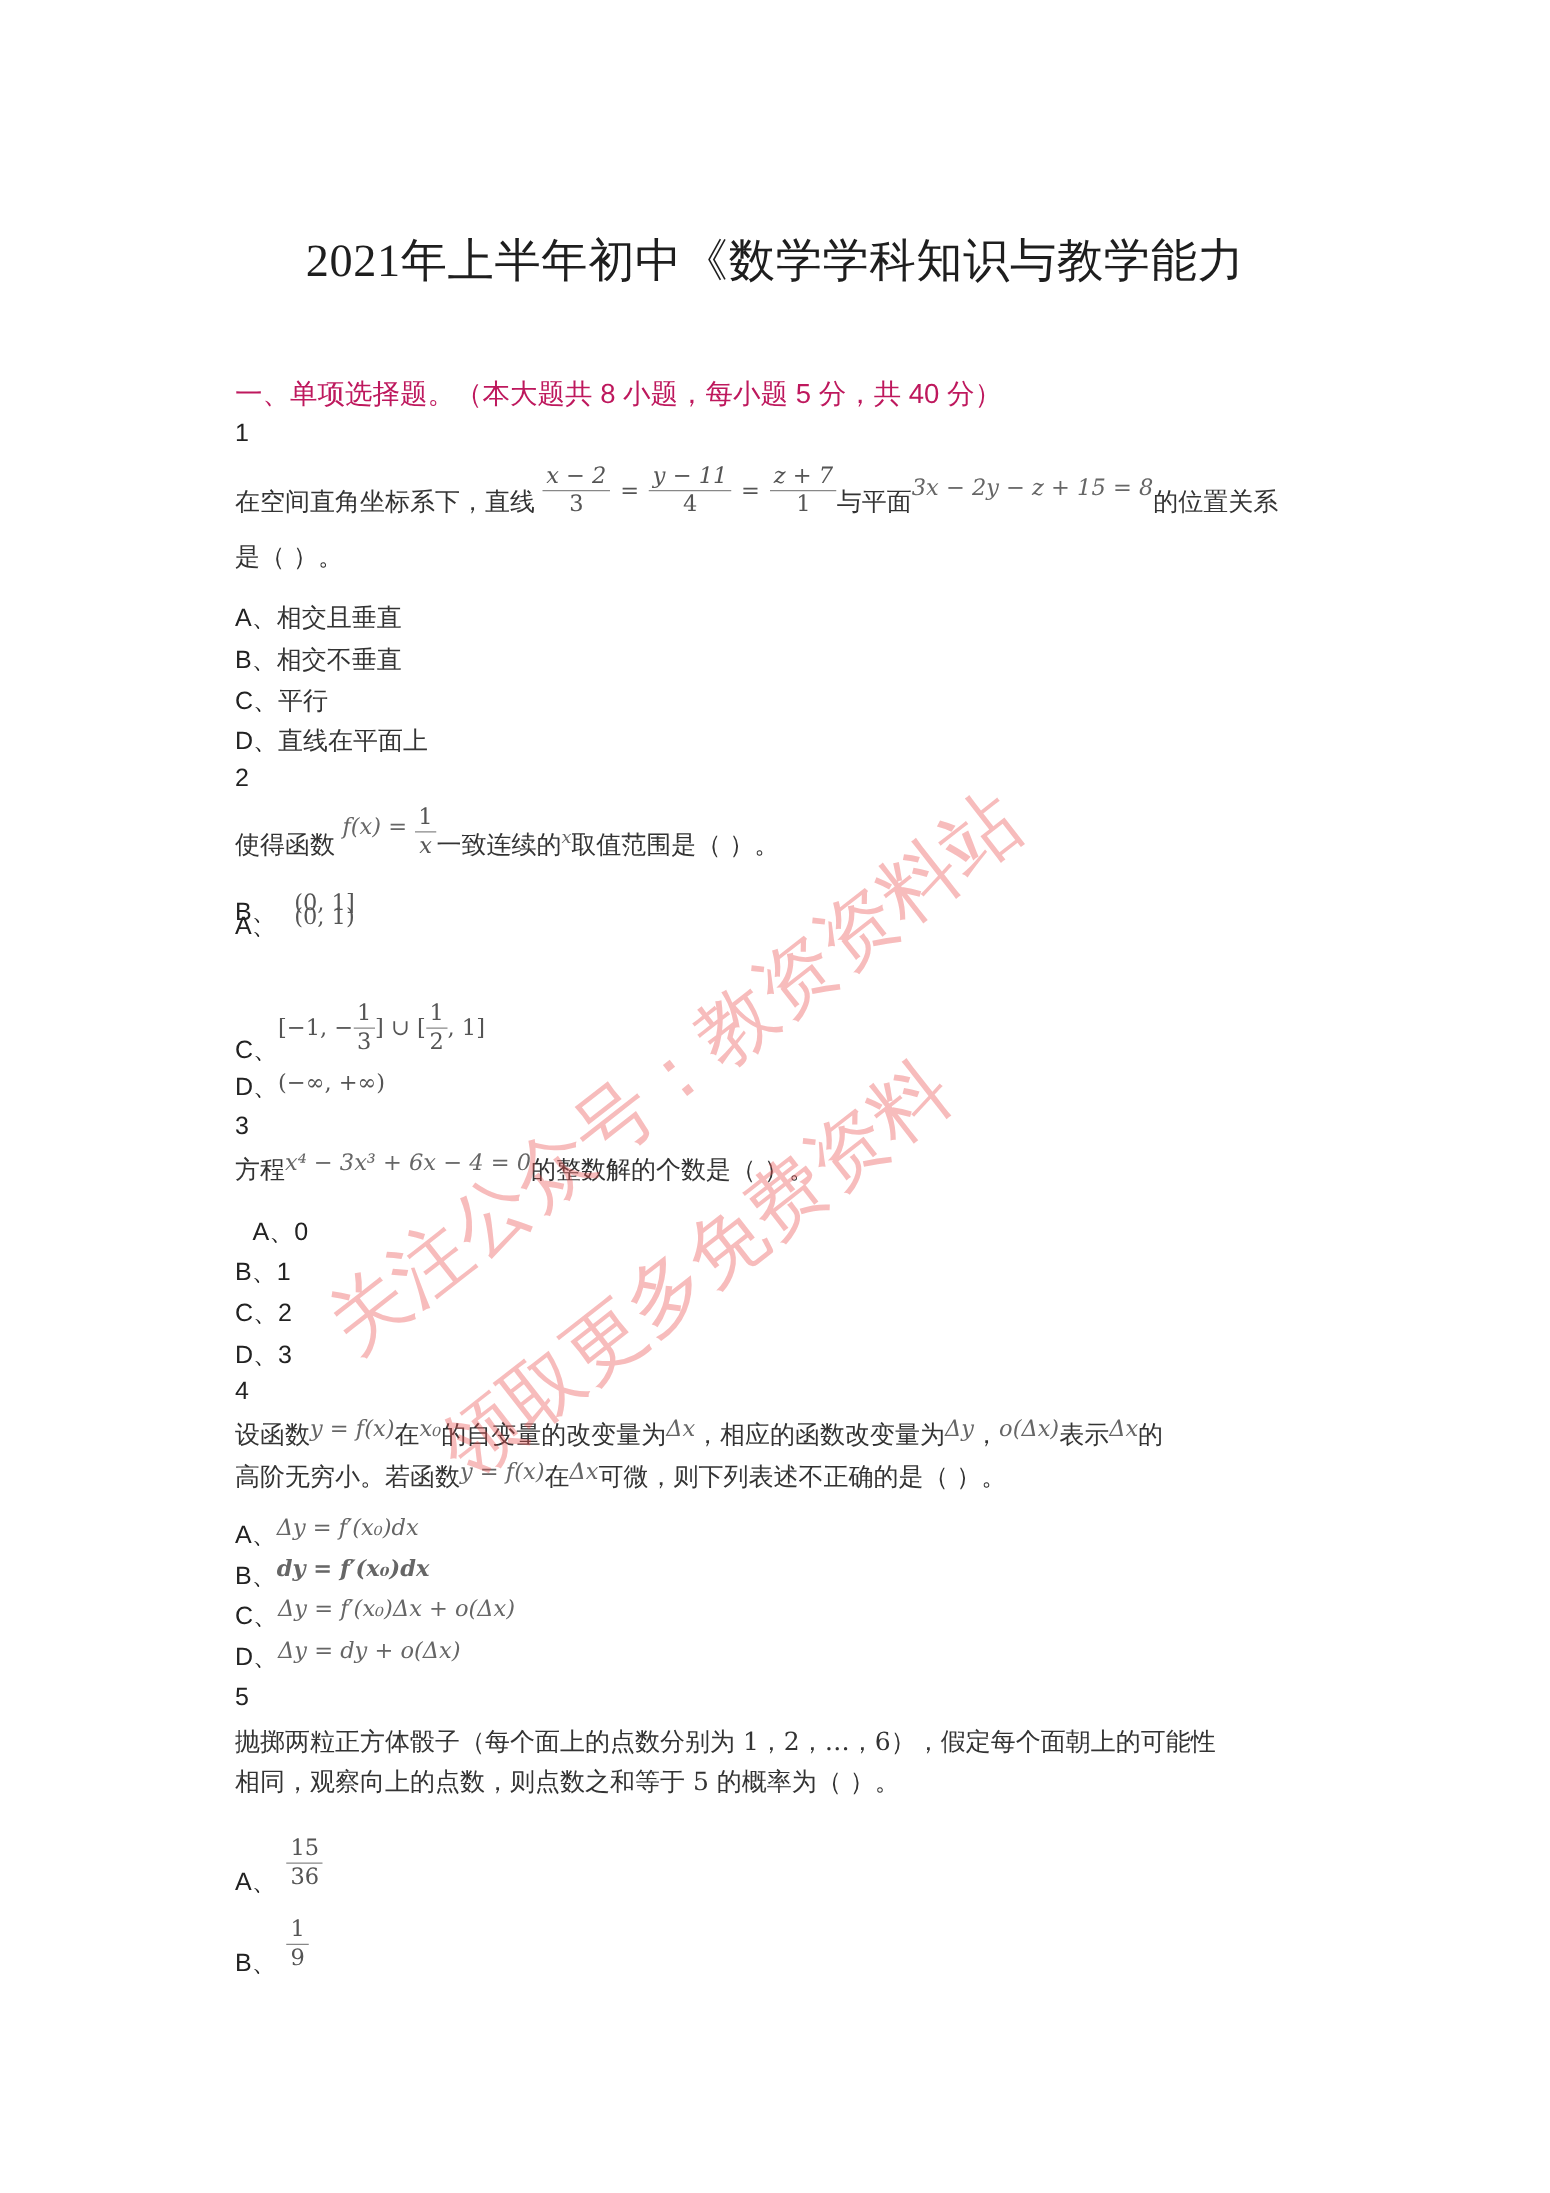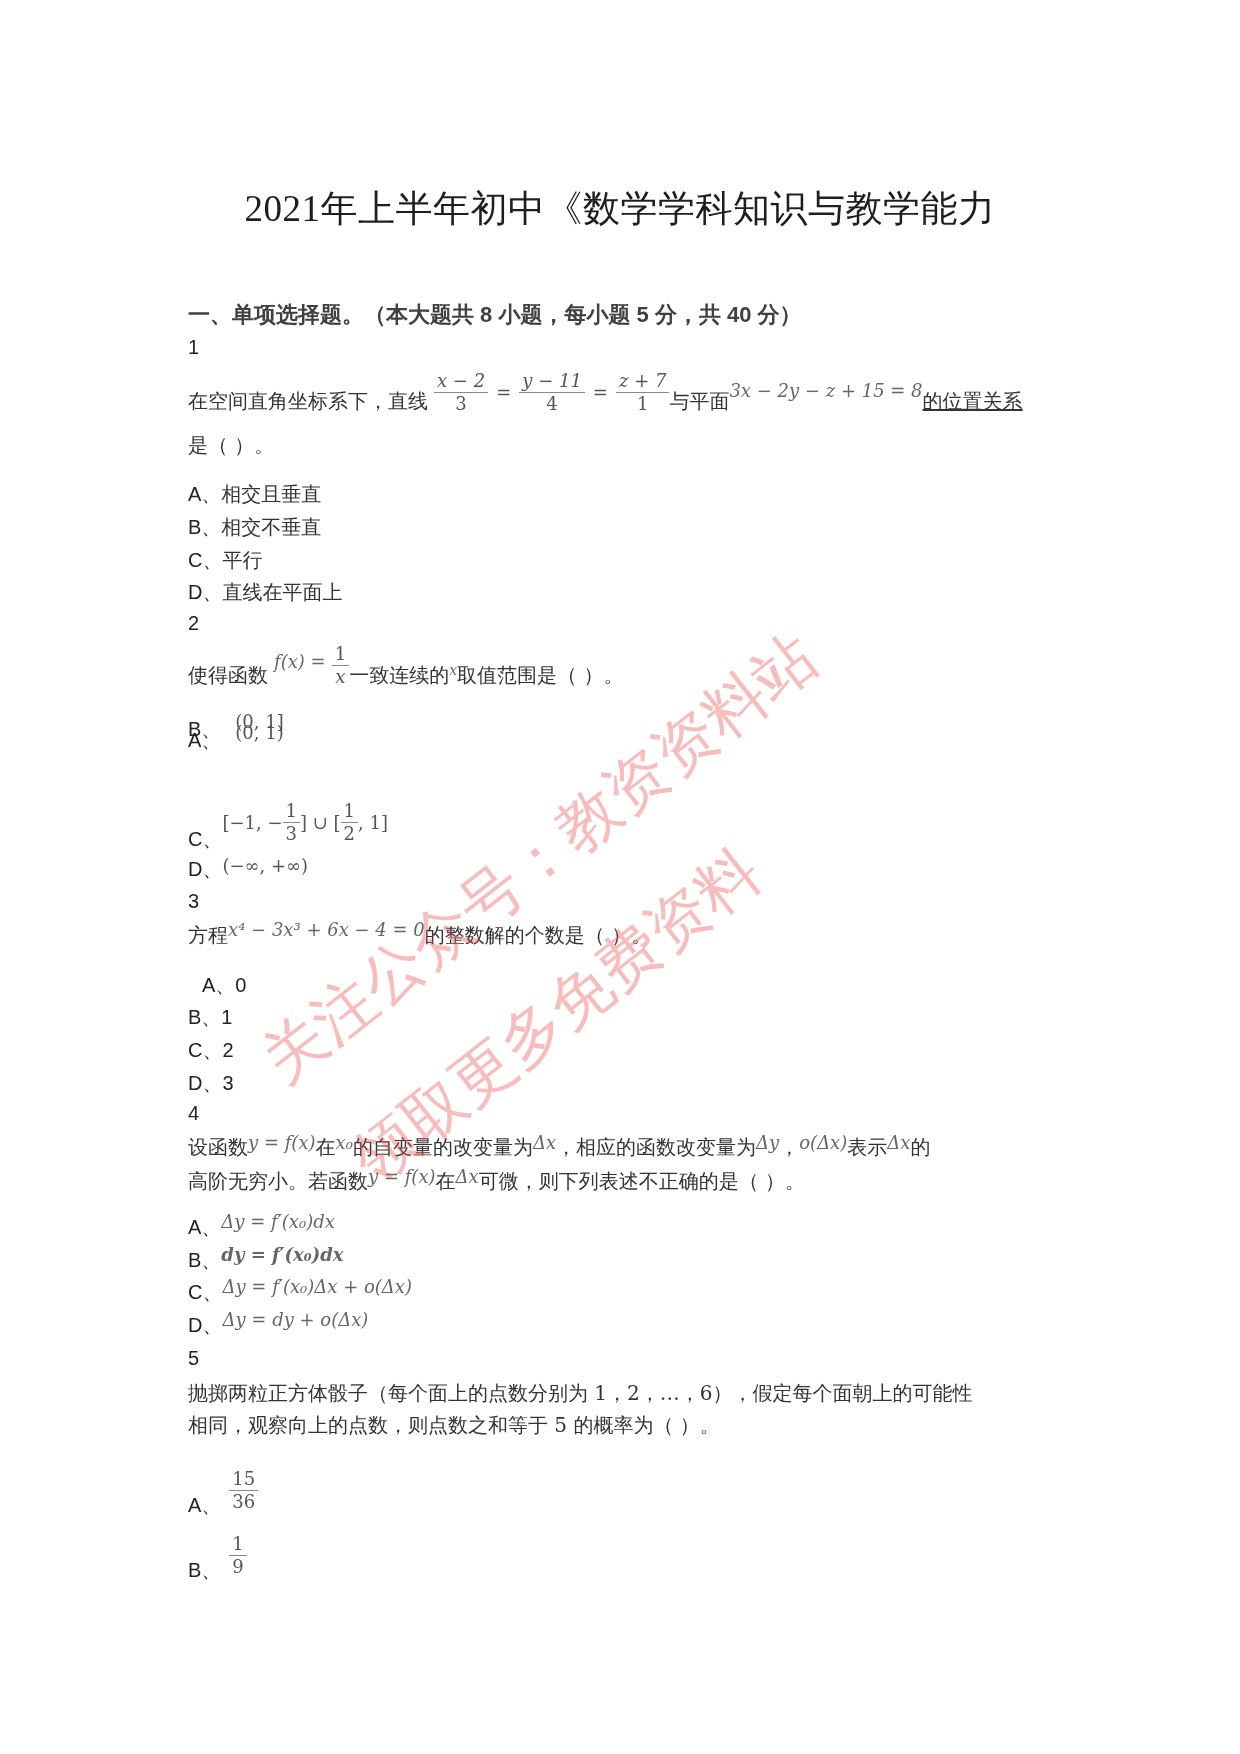--- a/index.html
+++ b/index.html
@@ -2,21 +2,21 @@
 <html><head>
 <meta charset="utf-8">
 <style>
   html, body { margin:0; padding:0; background:#ffffff; }
   body { width:1240px; height:1754px; position:relative; overflow:hidden;
          font-family:"Liberation Sans","DejaVu Sans",sans-serif; color:#222; }
   .page { position:absolute; left:0; top:0; width:1160px; height:1754px; }
   .title { position:absolute; left:0; width:1240px; text-align:center;
            font-family:"Liberation Serif","DejaVu Serif",serif; font-size:37px; color:#1e1e1e; letter-spacing:0.5px; }
   .abs { position:absolute; white-space:nowrap; }
-  .sec { font-size:22px; font-weight:bold; color:#404040; }
+  .sec { font-size:22px; font-weight:normal; color:#be185d; }
   .qnum { font-size:20px; color:#222; }
   .body { font-size:20px; color:#333; font-family:"DejaVu Serif","Liberation Serif",serif; }
   .opt { font-size:20px; color:#222; }
   .opt .lbl { font-family:"Liberation Sans",sans-serif; }
   .math { font-family:"DejaVu Serif","Liberation Serif",serif; font-style:italic; color:#666; font-size:18px; }
   .mathr { font-family:"DejaVu Serif","Liberation Serif",serif; color:#555; font-size:18px; }
   .frac { display:inline-flex; flex-direction:column; align-items:center; vertical-align:middle; }
   .frac .n, .frac .d { font-family:"DejaVu Serif",serif; color:#555; font-size:18px; line-height:22px; padding:0 3px; }
   .frac .bar { height:1px; background:#888; align-self:stretch; }
   .wm { position:absolute; color:rgba(235,80,80,0.38); font-family:"DejaVu Sans",sans-serif;
@@ -46,21 +46,21 @@
       <span class="d">4</span>
     </span>
     <span class="mathr" style="margin:0 8px;">=</span>
     <span class="frac">
       <span class="n math">z + 7</span>
       <span class="bar"></span>
       <span class="d">1</span>
     </span>
     <span style="margin-top:18px;">与平面</span>
     <span class="math" style="margin-top:-4px;">3x − 2y − z + 15 = 8</span>
-    <span style="margin-top:18px;text-decoration:underline;">的位置关系</span>
+    <span style="margin-top:18px;">的位置关系</span>
   </div>
   <div class="abs body" style="left:188px; top:432px;">是（ ）。</div>
 
   <div class="abs opt" style="left:188px; top:481px;"><span class="lbl">A、</span><span class="body">相交且垂直</span></div>
   <div class="abs opt" style="left:188px; top:514px;"><span class="lbl">B、</span><span class="body">相交不垂直</span></div>
   <div class="abs opt" style="left:188px; top:547px;"><span class="lbl">C、</span><span class="body">平行</span></div>
   <div class="abs opt" style="left:188px; top:579px;"><span class="lbl">D、</span><span class="body">直线在平面上</span></div>
 
   <div class="abs qnum" style="left:188px; top:612px;">2</div>
   <div class="abs body" style="left:188px; top:642px; display:flex; align-items:center;">

